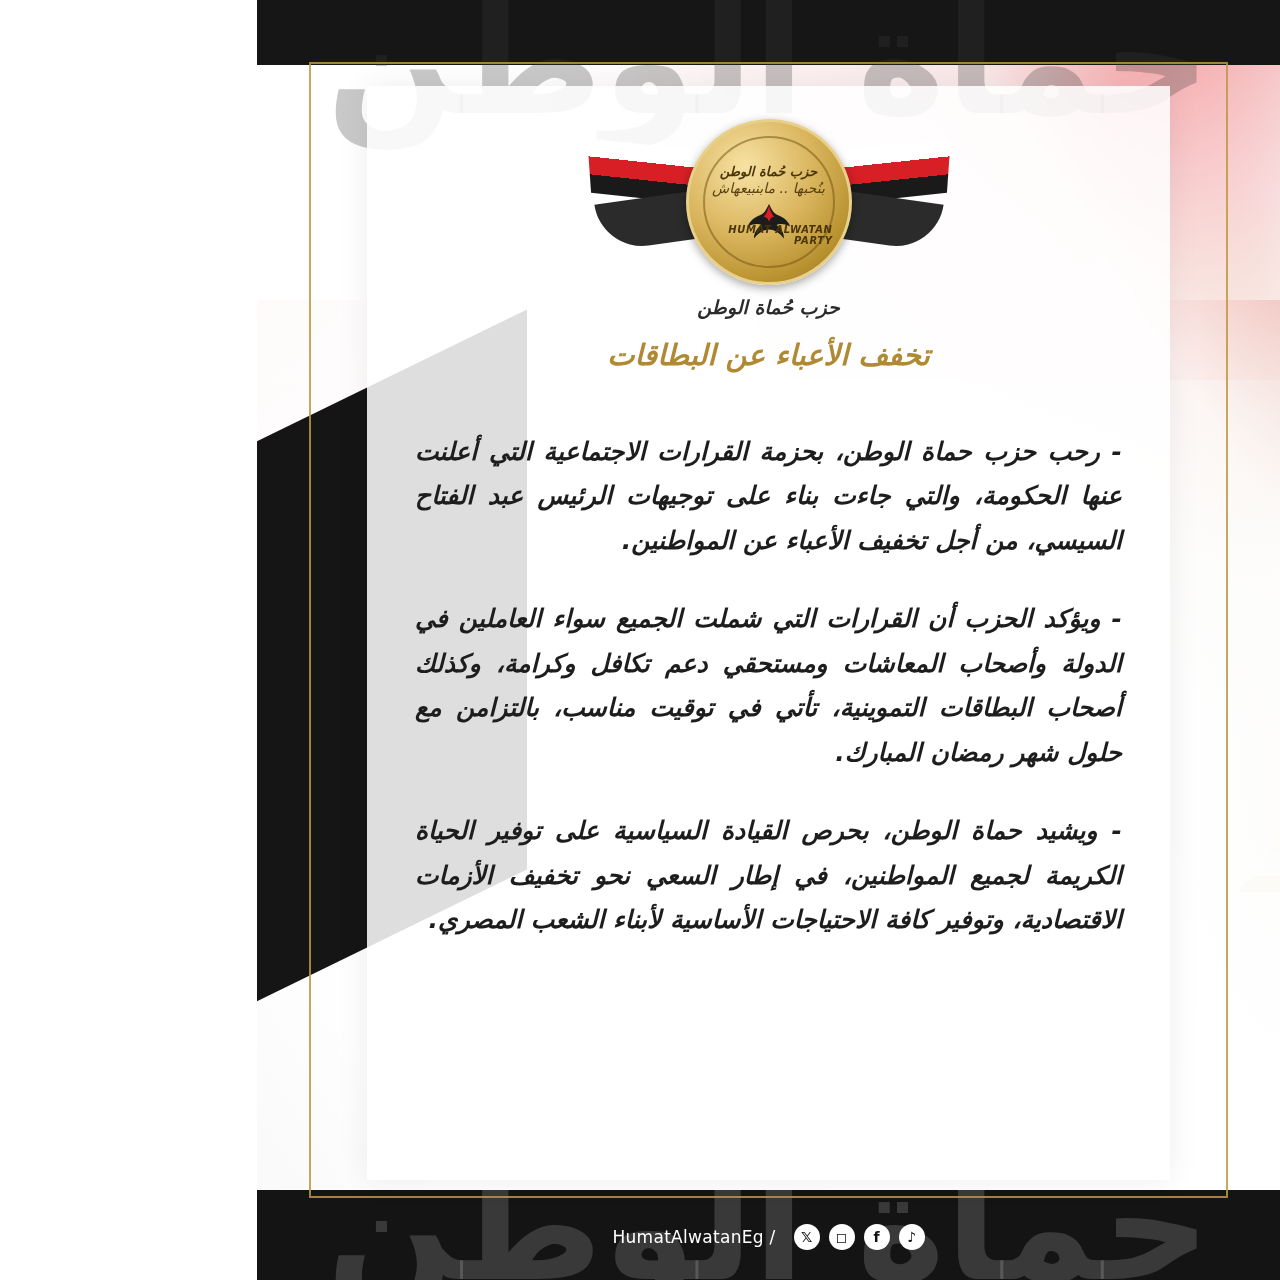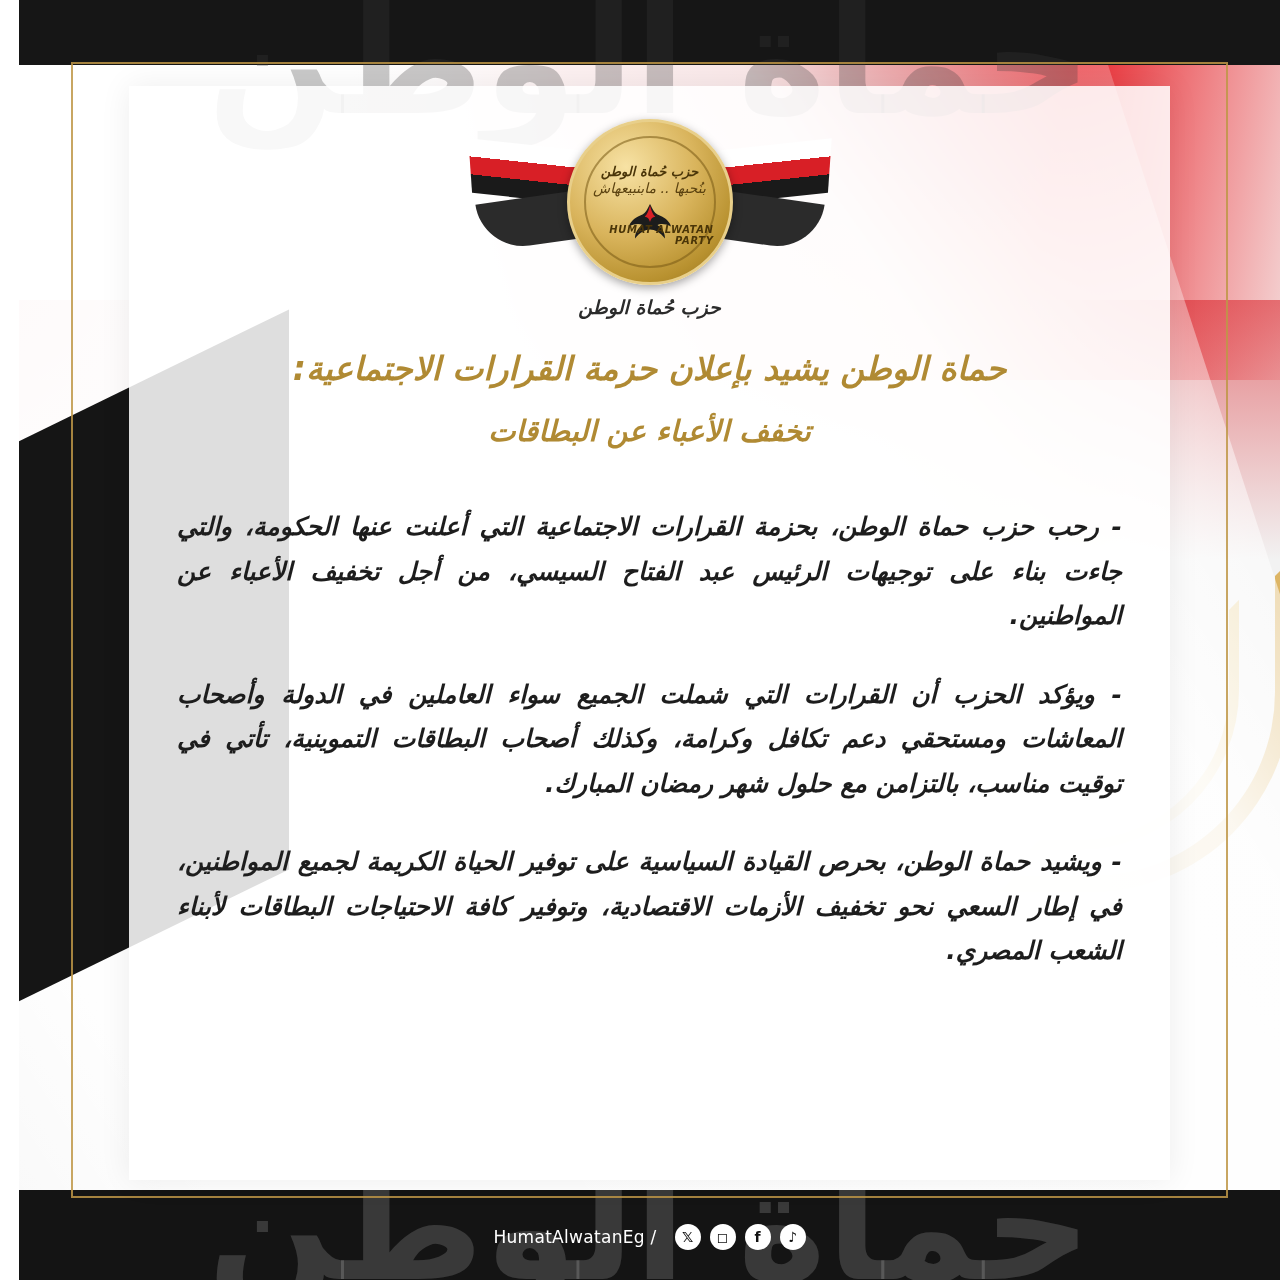--- a/index.html
+++ b/index.html
@@ -5,21 +5,21 @@
   html, body {
     margin: 0;
     padding: 0;
     background: #ffffff;
   }
   body {
     font-family: "DejaVu Sans", "Liberation Sans", sans-serif;
   }
   .poster {
     position: relative;
-    width: 1261px;
+    width: 1023px;
     height: 1280px;
     overflow: hidden;
     background: #ffffff;
   }
 
   
   .bg-base {
     position: absolute;
     inset: 0;
     background: #f2f2f2;
@@ -365,27 +365,26 @@
             <path d="M32 4 C28 12 26 16 22 18 C14 21 6 26 4 34 C12 30 18 30 22 32 C16 36 12 42 12 50 C18 42 26 38 32 38 C38 38 46 42 52 50 C52 42 48 36 42 32 C46 30 52 30 60 34 C58 26 50 21 42 18 C38 16 36 12 32 4 Z" fill="#1c1c1c"></path>
             <path d="M32 6 C30 14 28 18 25 21 C29 21 31 24 32 28 C33 24 35 21 39 21 C36 18 34 14 32 6 Z" fill="#d81f26"></path>
           </svg>
           <div class="medal-bottom-text">HUMAT ALWATAN PARTY</div>
         </div>
       </div>
     </div>
 
     <div class="party-name">حزب حُماة الوطن</div>
 
-    <div class="headline">حماة الوطن يشيد بإعلان حزمة القرارات الاجتماعية:</div>
     <div class="subheadline">تخفف الأعباء عن البطاقات</div>
 
     <div class="body">
       <p class="para">- رحب حزب حماة الوطن، بحزمة القرارات الاجتماعية التي أعلنت عنها الحكومة، والتي جاءت بناء على توجيهات الرئيس عبد الفتاح السيسي، من أجل تخفيف الأعباء عن المواطنين.</p>
       <p class="para">- ويؤكد الحزب أن القرارات التي شملت الجميع سواء العاملين في الدولة وأصحاب المعاشات ومستحقي دعم تكافل وكرامة، وكذلك أصحاب البطاقات التموينية، تأتي في توقيت مناسب، بالتزامن مع حلول شهر رمضان المبارك.</p>
-      <p class="para">- ويشيد حماة الوطن، بحرص القيادة السياسية على توفير الحياة الكريمة لجميع المواطنين، في إطار السعي نحو تخفيف الأزمات الاقتصادية، وتوفير كافة الاحتياجات البطاقات لأبناء الشعب المصري.</p>
+      <p class="para">- ويشيد حماة الوطن، بحرص القيادة السياسية على توفير الحياة الكريمة لجميع المواطنين، في إطار السعي نحو تخفيف الأزمات الاقتصادية، وتوفير كافة الاحتياجات الأساسية لأبناء الشعب المصري.</p>
     </div>
 
   </div>
 
   <div class="footer">
     <div class="social">
       <span class="chip">♪</span>
       <span class="chip">f</span>
       <span class="chip">◻</span>
       <span class="chip">𝕏</span>

